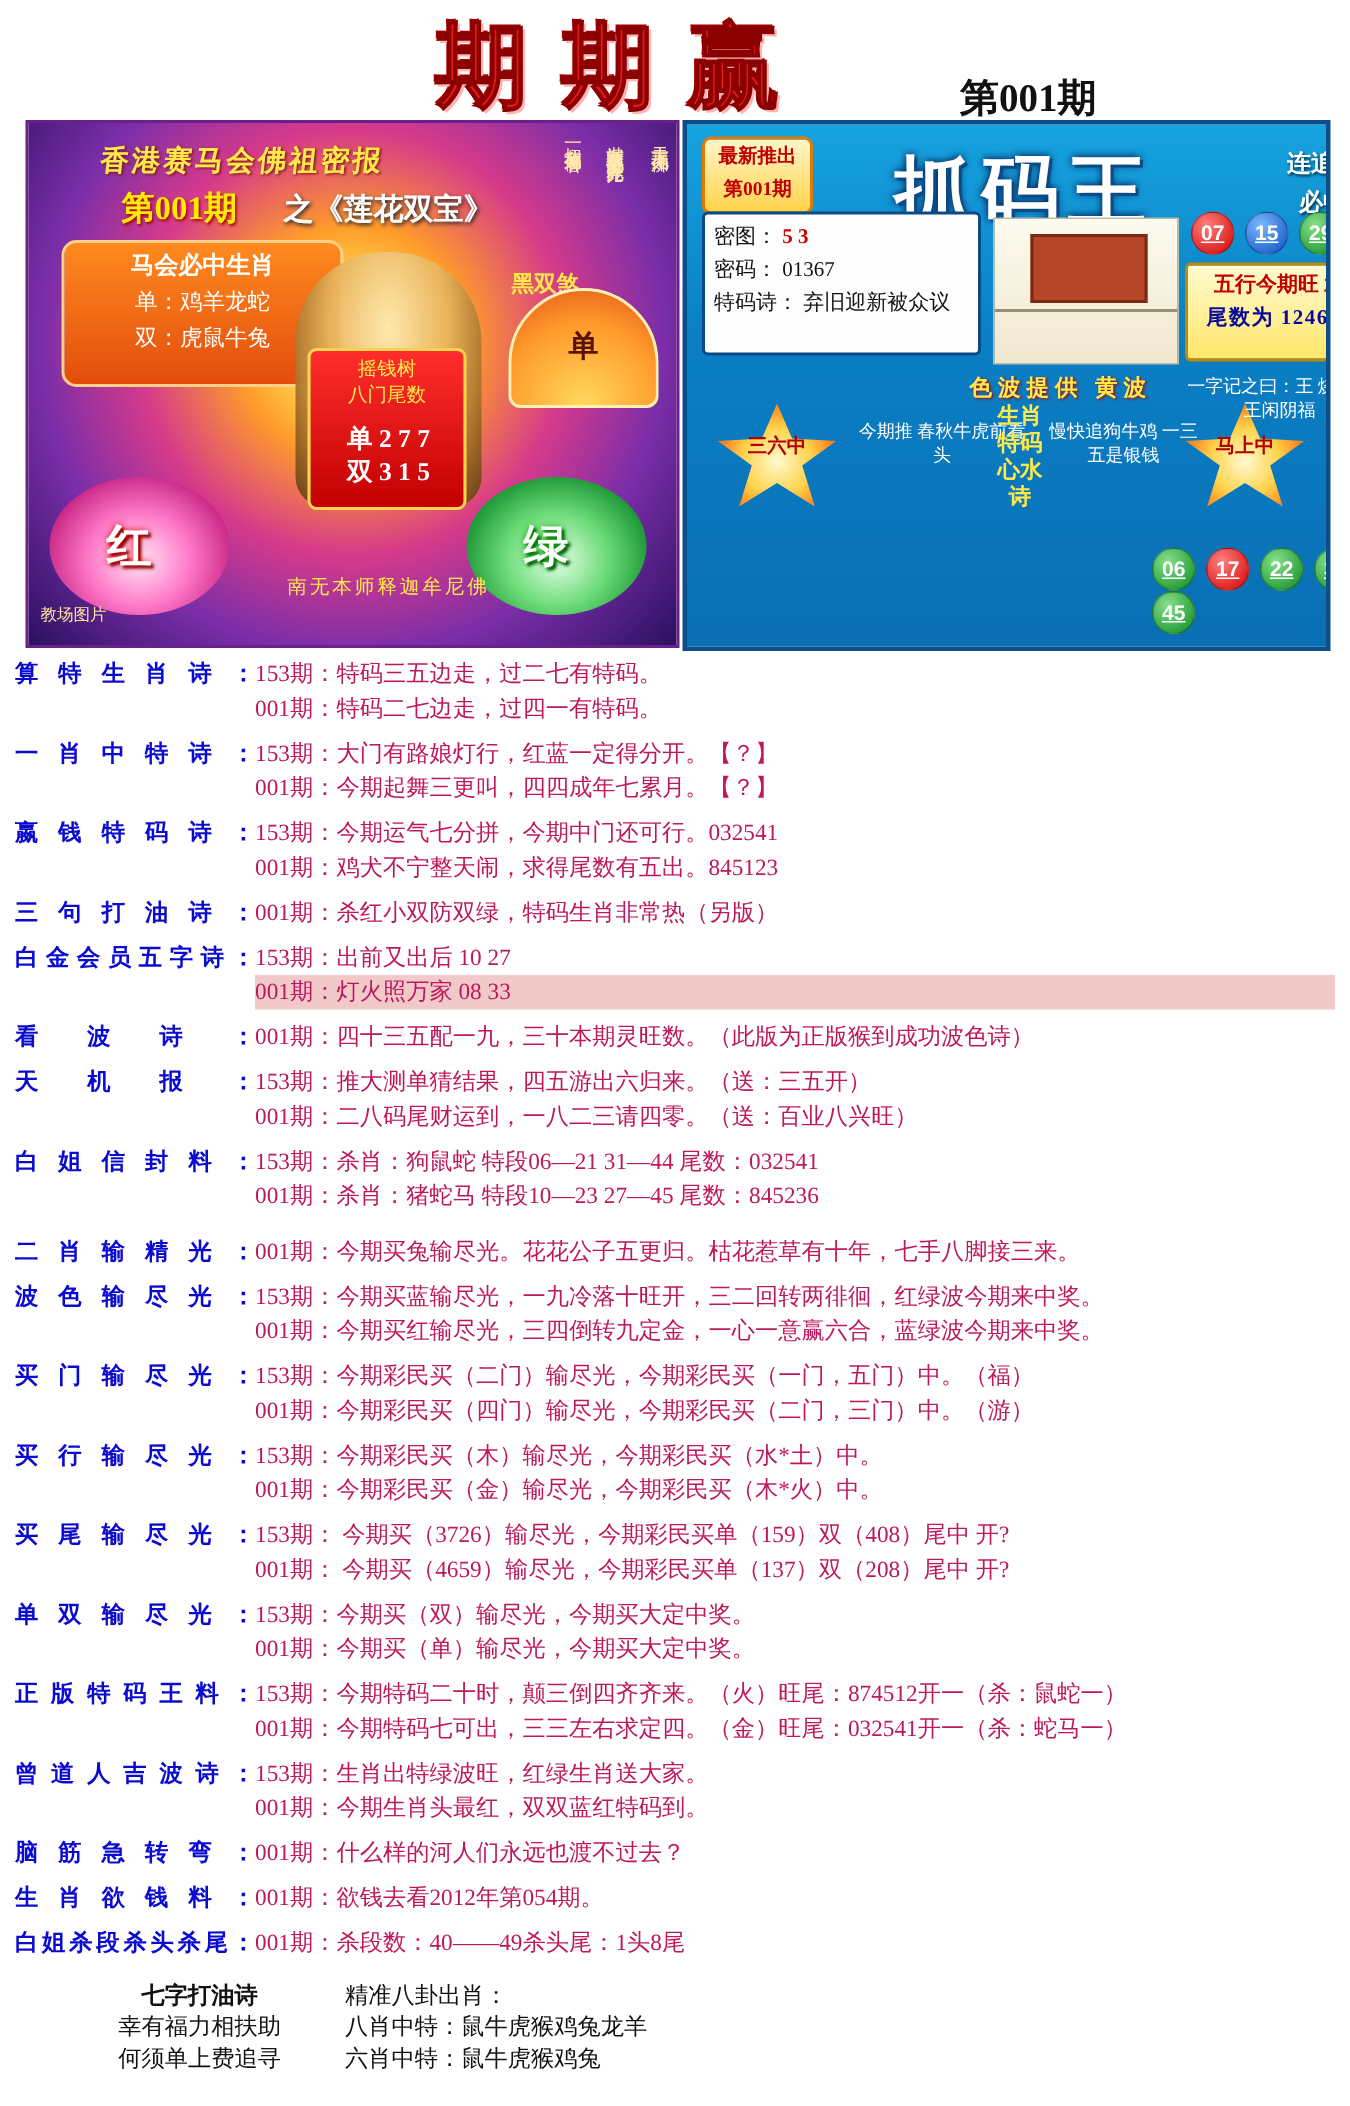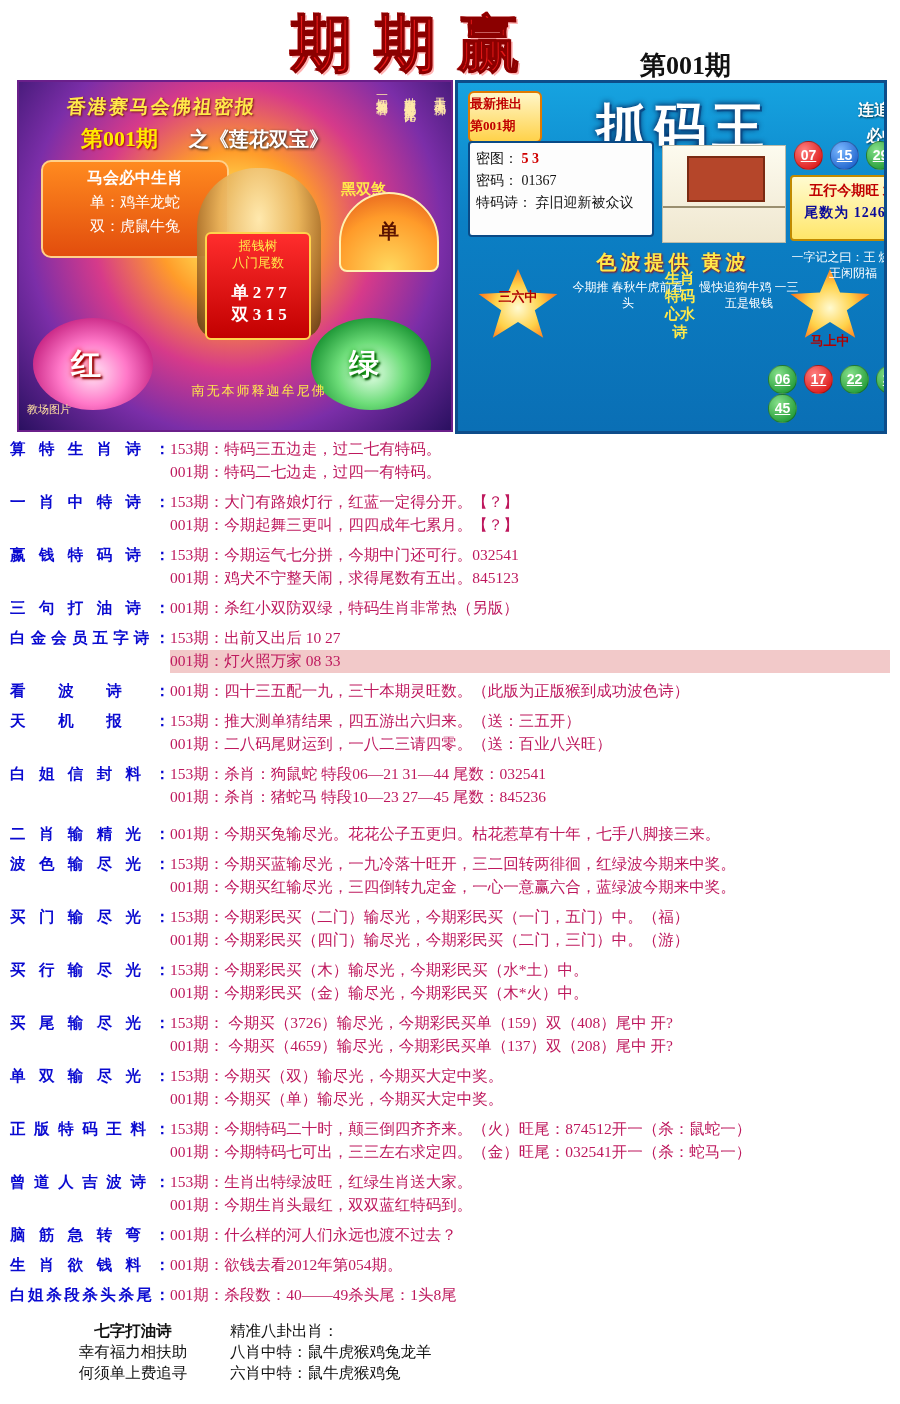--- a/index.html
+++ b/index.html
@@ -118,21 +118,21 @@
     font-size:13px;color:#ffe94a;letter-spacing:2px;
   }
   .bl-corner{
     position:absolute;left:8px;top:320px;font-size:11px;color:#ffe0a0;
   }
   
   .br-badge{
     position:absolute;left:10px;top:8px;width:70px;height:48px;
     background:linear-gradient(180deg,#fff6c8,#ffd24a);
     border:2px solid #e07a00;border-radius:6px;
-    color:#c00000;font-size:13px;font-weight:bold;line-height:22px;text-align:left;
+    color:#c00000;font-size:13px;font-weight:bold;line-height:22px;text-align:center;
   }
   .br-title{
     position:absolute;left:138px;top:10px;
     font-size:52px;font-weight:bold;color:#ffffff;
     letter-spacing:6px;text-shadow:2px 2px 0 #0a4a86, 0 0 6px #003;
   }
   .br-right-top{
     position:absolute;left:372px;top:14px;width:120px;text-align:center;
     color:#fff;font-size:16px;line-height:26px;font-weight:bold;
     text-shadow:1px 1px 2px #034;
@@ -170,22 +170,22 @@
   .b-green{background:radial-gradient(circle at 35% 30%,#86e08a,#0a8a22);}
   .br-yellowbox{
     position:absolute;left:332px;top:92px;width:126px;height:66px;
     background:linear-gradient(180deg,#fffbd0,#ffe66a);
     border:2px solid #c08a00;border-radius:4px;
     font-size:14px;color:#c00000;text-align:center;line-height:22px;font-weight:bold;
     padding-top:3px;box-sizing:border-box;
   }
   .br-yellowbox .num{color:#0a0a9a;letter-spacing:1px;}
   .br-tagline{
-    position:absolute;left:120px;top:166px;width:190px;text-align:center;
-    font-size:20px;font-weight:bold;color:#ffe94a;text-shadow:1px 1px 2px #a00;
+    position:absolute;left:120px;top:166px;width:190px;text-align:right;
+    font-size:15px;font-weight:bold;color:#ffe94a;text-shadow:1px 1px 2px #a00;
     letter-spacing:4px;
   }
   .br-poem{
     position:absolute;left:110px;top:196px;width:120px;
     font-size:12px;color:#fff;line-height:16px;text-align:center;
   }
   .br-poem2{
     position:absolute;left:236px;top:196px;width:110px;
     font-size:12px;color:#fff;line-height:16px;text-align:center;
   }
@@ -329,21 +329,21 @@
     </div>
 
     <div class="br-tagline">
       <span>色波提供</span>
       <span>黄波</span>
     </div>
 
     <div class="br-star-l"></div>
     <div class="br-star-txt" style="left:18px;">三六中</div>
     <div class="br-star-r"></div>
-    <div class="br-star-txt" style="left:330px;margin-top:44px;">马上中</div>
+    <div class="br-star-txt" style="left:330px;">马上中</div>
 
     <div class="br-poem">今期推
 春秋牛虎前看头</div>
     <div class="br-center-label">生肖
 特码
 心水诗</div>
     <div class="br-poem2">慢快追狗牛鸡
 一三五是银钱</div>
     <div class="br-sig">一字记之曰：王
 烧香敬王闲阴福</div>

